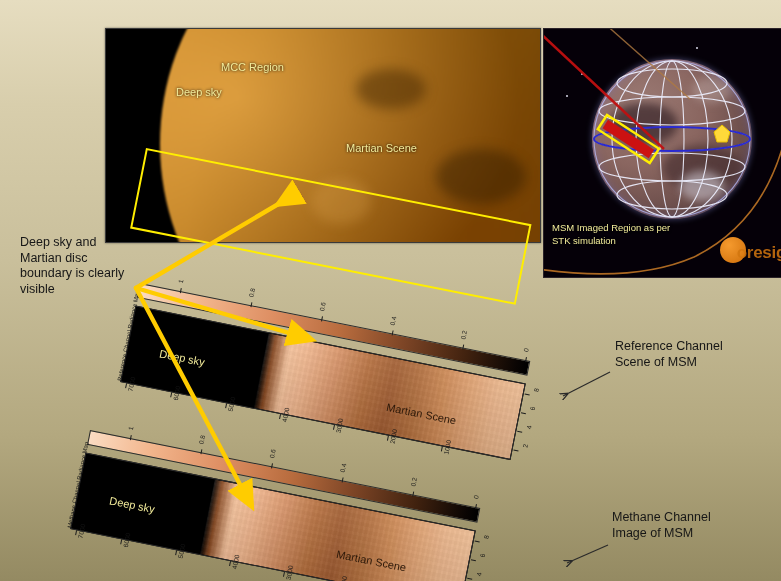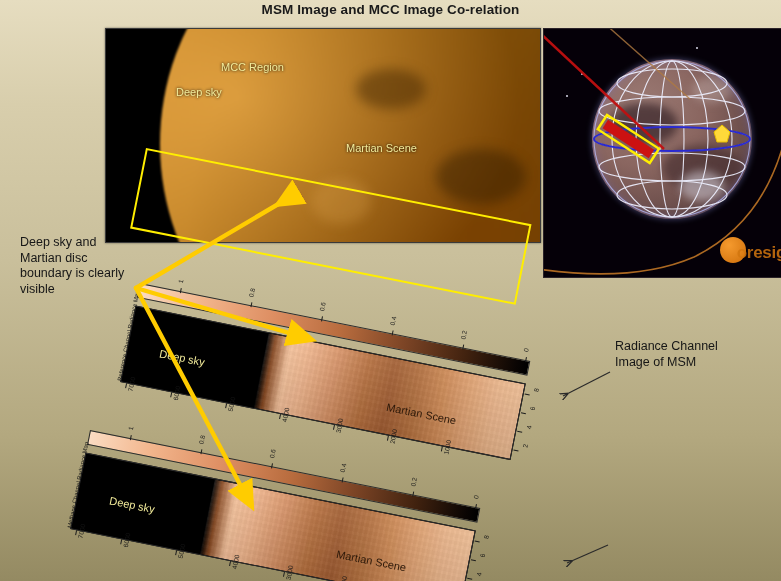--- a/index.html
+++ b/index.html
@@ -132,21 +132,20 @@
   .note.ref{left:615px;top:339px;width:110px;}
   .note.meth{left:612px;top:510px;width:110px;}
 
   svg.overlay{position:absolute;left:0;top:0;width:781px;height:581px;pointer-events:none;}
 </style>
 </head>
 <body>
 
 <div id="slide">
 
-  <div class="title">MSM Image and MCC Image Co-relation</div>
 
   <div class="mcc-panel">
     <div class="mcc-disc"></div>
     <div class="mcc-blotch" style="left:250px;top:40px;width:70px;height:40px;background:rgba(60,34,0,.45);"></div>
     <div class="mcc-blotch" style="left:330px;top:120px;width:90px;height:55px;background:rgba(40,22,0,.40);"></div>
     <div class="mcc-blotch" style="left:205px;top:150px;width:60px;height:45px;background:rgba(255,200,110,.18);"></div>
     <div class="mcc-label deepsky">Deep sky</div>
     <div class="mcc-label disc">Martian Scene</div>
     <div class="mcc-label" style="left:115px;top:32px;">MCC Region</div>
   </div>
@@ -189,20 +188,24 @@
         <rect x="0" y="0" width="62" height="17" fill="none" stroke="#ffee00" stroke-width="2.4"></rect>
         <rect x="3.5" y="3.5" width="55" height="10" fill="#cc1111"></rect>
       </g>
       <g transform="translate(170,96)">
         <path d="M8 0 L16 7 L13 17 L3 17 L0 7 Z" fill="#ffd93a" stroke="#e8c000" stroke-width="1"></path>
       </g>
     </svg>
 
     <div class="orb"></div>
     <div class="watermark">oresig</div>
+    <div class="stk-caption">
+      <div>MSM Imaged Region as per</div>
+      <div>STK simulation</div>
+    </div>
   </div>
 
   <div class="figure" style="left:140px;top:283px;transform:rotate(11.3deg);">
     <div class="fig-plot" style="width:398px;">
 
       <div class="cbar" style="width:398px;">
         <div class="tk" style="left:40px;"></div>
           <div class="tl" style="left:42px;">1</div>
         <div class="tk" style="left:112px;"></div>
           <div class="tl" style="left:114px;">0.8</div>
@@ -324,15 +327,16 @@
 
     <polyline points="292,196 136,288" fill="none" stroke="#ffcc00" stroke-width="4.4" stroke-linecap="round" stroke-linejoin="round" marker-start="url(#ahYellow)"></polyline>
     <polyline points="136,288 296,335" fill="none" stroke="#ffcc00" stroke-width="4.4" stroke-linecap="round" stroke-linejoin="round" marker-end="url(#ahYellow)"></polyline>
     <polyline points="136,288 244,492" fill="none" stroke="#ffcc00" stroke-width="4.4" stroke-linecap="round" stroke-linejoin="round" marker-end="url(#ahYellow)"></polyline>
 
     <line x1="610" y1="372" x2="563" y2="396" stroke="#2a2a2a" stroke-width="1.2" marker-end="url(#ahDark)"></line>
     <line x1="608" y1="545" x2="567" y2="563" stroke="#2a2a2a" stroke-width="1.2" marker-end="url(#ahDark)"></line>
   </svg>
 
   <div class="note left">Deep sky and Martian disc boundary is clearly visible</div>
-  <div class="note ref">Radiance Channel Image of MSM</div>
+  <div class="note ref">Reference Channel Scene of MSM</div>
+  <div class="note meth">Methane Channel Image of MSM</div>
 
 </div>
 
 </body></html>

